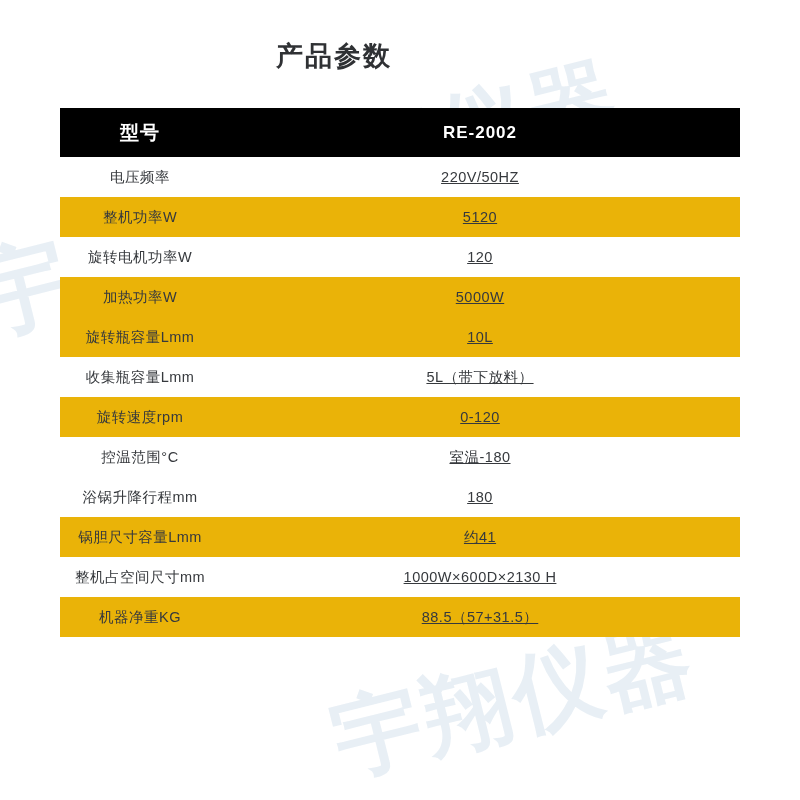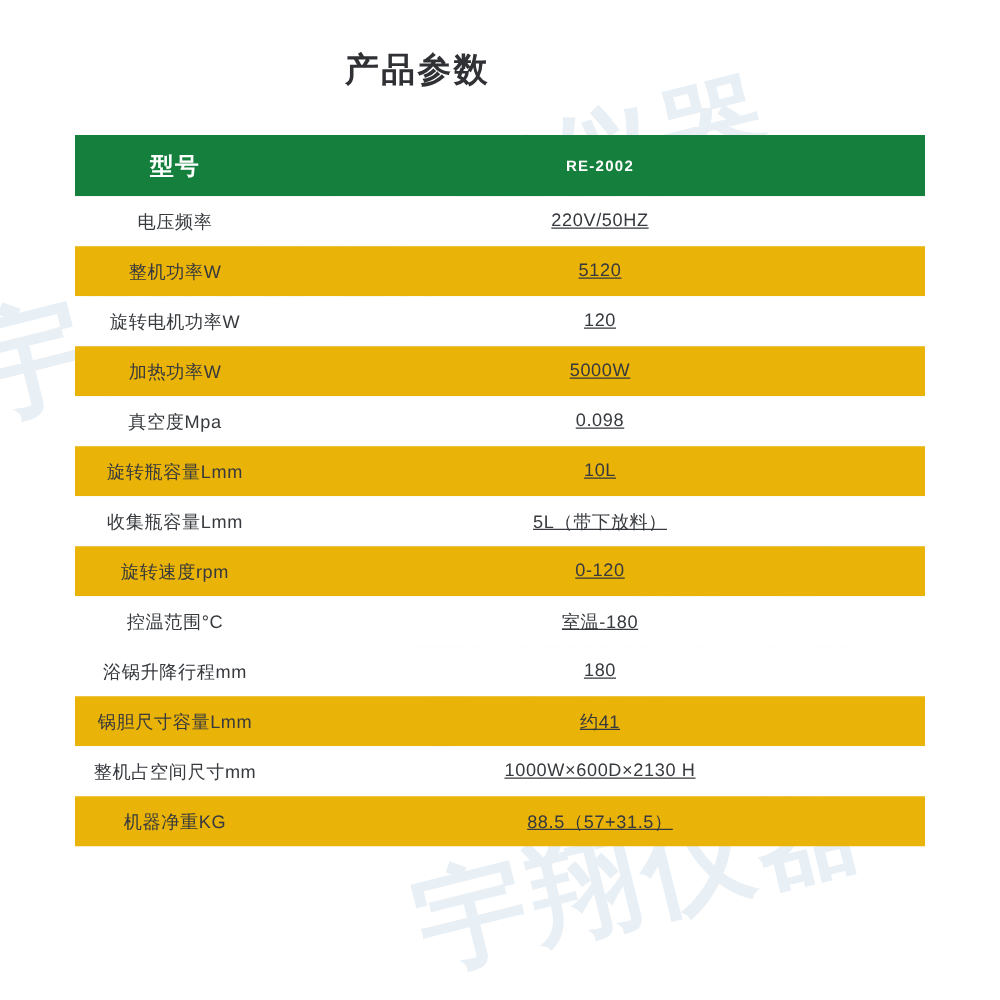--- a/index.html
+++ b/index.html
@@ -80,33 +80,33 @@
   }
   table.spec-table {
     width: 680px;
     border-collapse: collapse;
     table-layout: fixed;
   }
   table.spec-table col.c1 { width: 160px; }
   table.spec-table col.c2 { width: 520px; }
 
   table.spec-table th {
-    background: #15803d;
+    background: #000000;
     color: #ffffff;
     font-size: 19px;
     font-weight: 700;
     height: 47px;
     letter-spacing: 1px;
     border: 0;
   }
   table.spec-table th.th-model {
     font-size: 19px;
   }
   table.spec-table th.th-value {
-    font-size: 12px;
+    font-size: 17px;
     font-weight: 700;
   }
 
   table.spec-table td {
     height: 40px;
     font-size: 14.5px;
     color: #36393d;
     text-align: center;
     border: 0;
     padding: 0 6px;
@@ -159,24 +159,20 @@
         <td class="cell-value">5120</td>
       </tr>
       <tr class="row-odd">
         <td class="cell-label">旋转电机功率W</td>
         <td class="cell-value">120</td>
       </tr>
       <tr class="row-even">
         <td class="cell-label">加热功率W</td>
         <td class="cell-value">5000W</td>
       </tr>
-      <tr class="row-odd">
-        <td class="cell-label">真空度Mpa</td>
-        <td class="cell-value">0.098</td>
-      </tr>
       <tr class="row-even">
         <td class="cell-label">旋转瓶容量Lmm</td>
         <td class="cell-value">10L</td>
       </tr>
       <tr class="row-odd">
         <td class="cell-label">收集瓶容量Lmm</td>
         <td class="cell-value">5L（带下放料）</td>
       </tr>
       <tr class="row-even">
         <td class="cell-label">旋转速度rpm</td>

